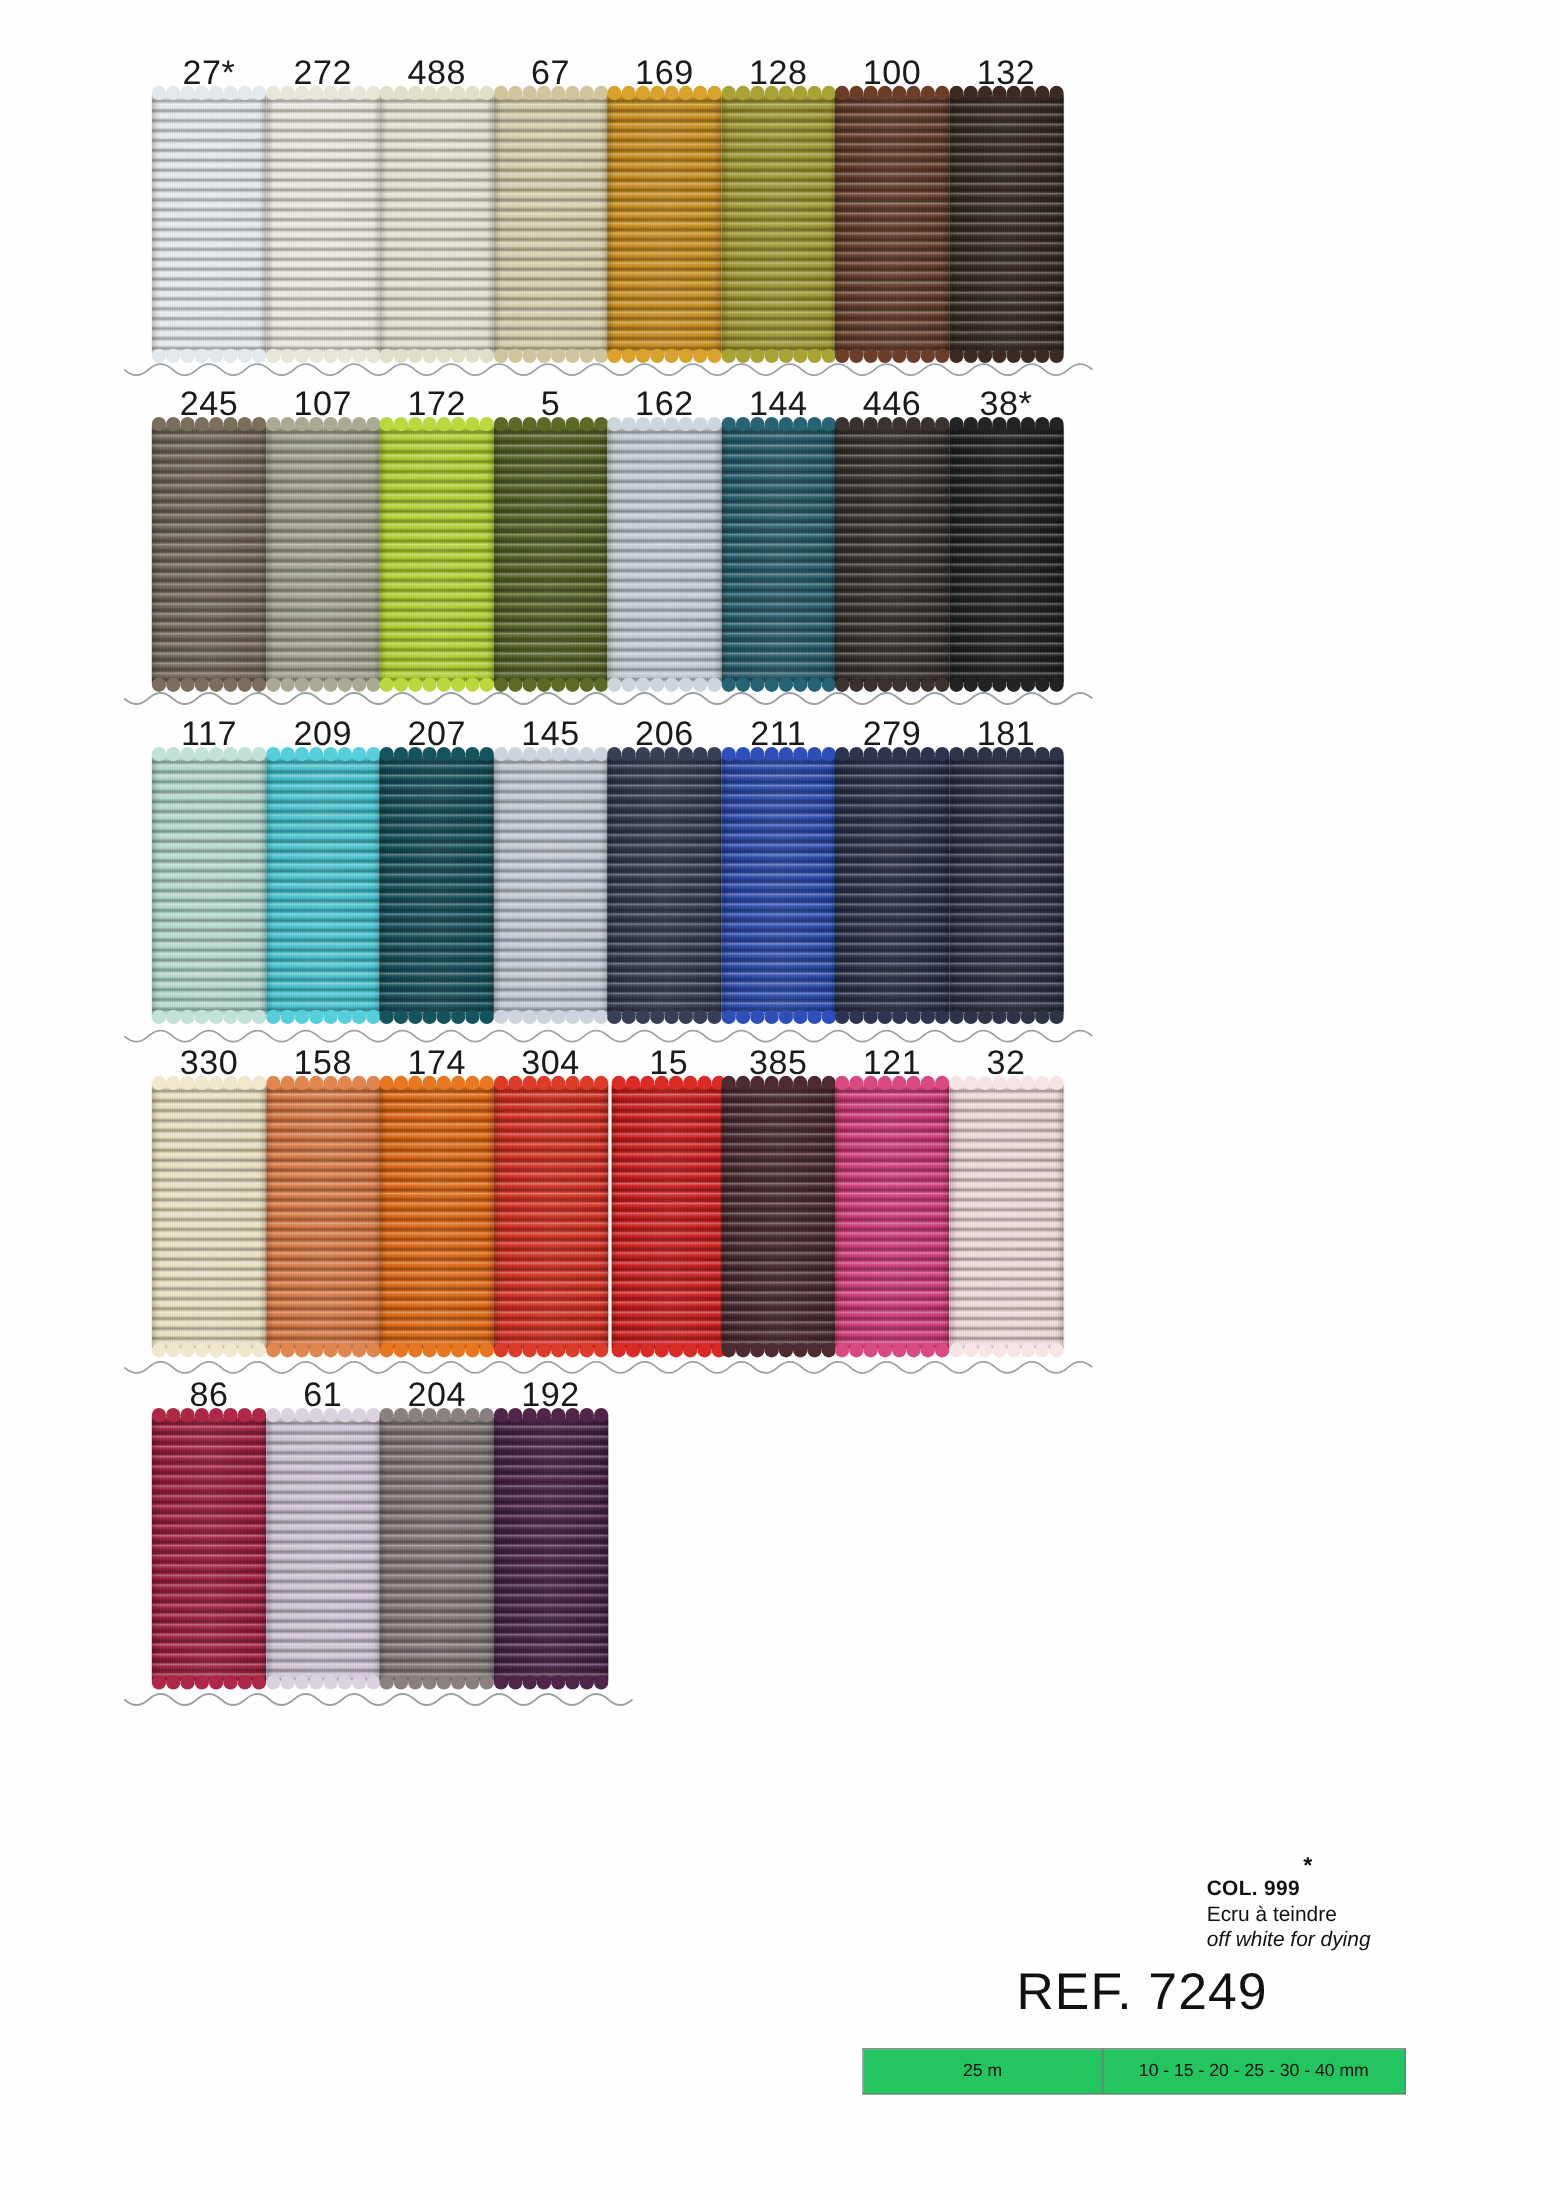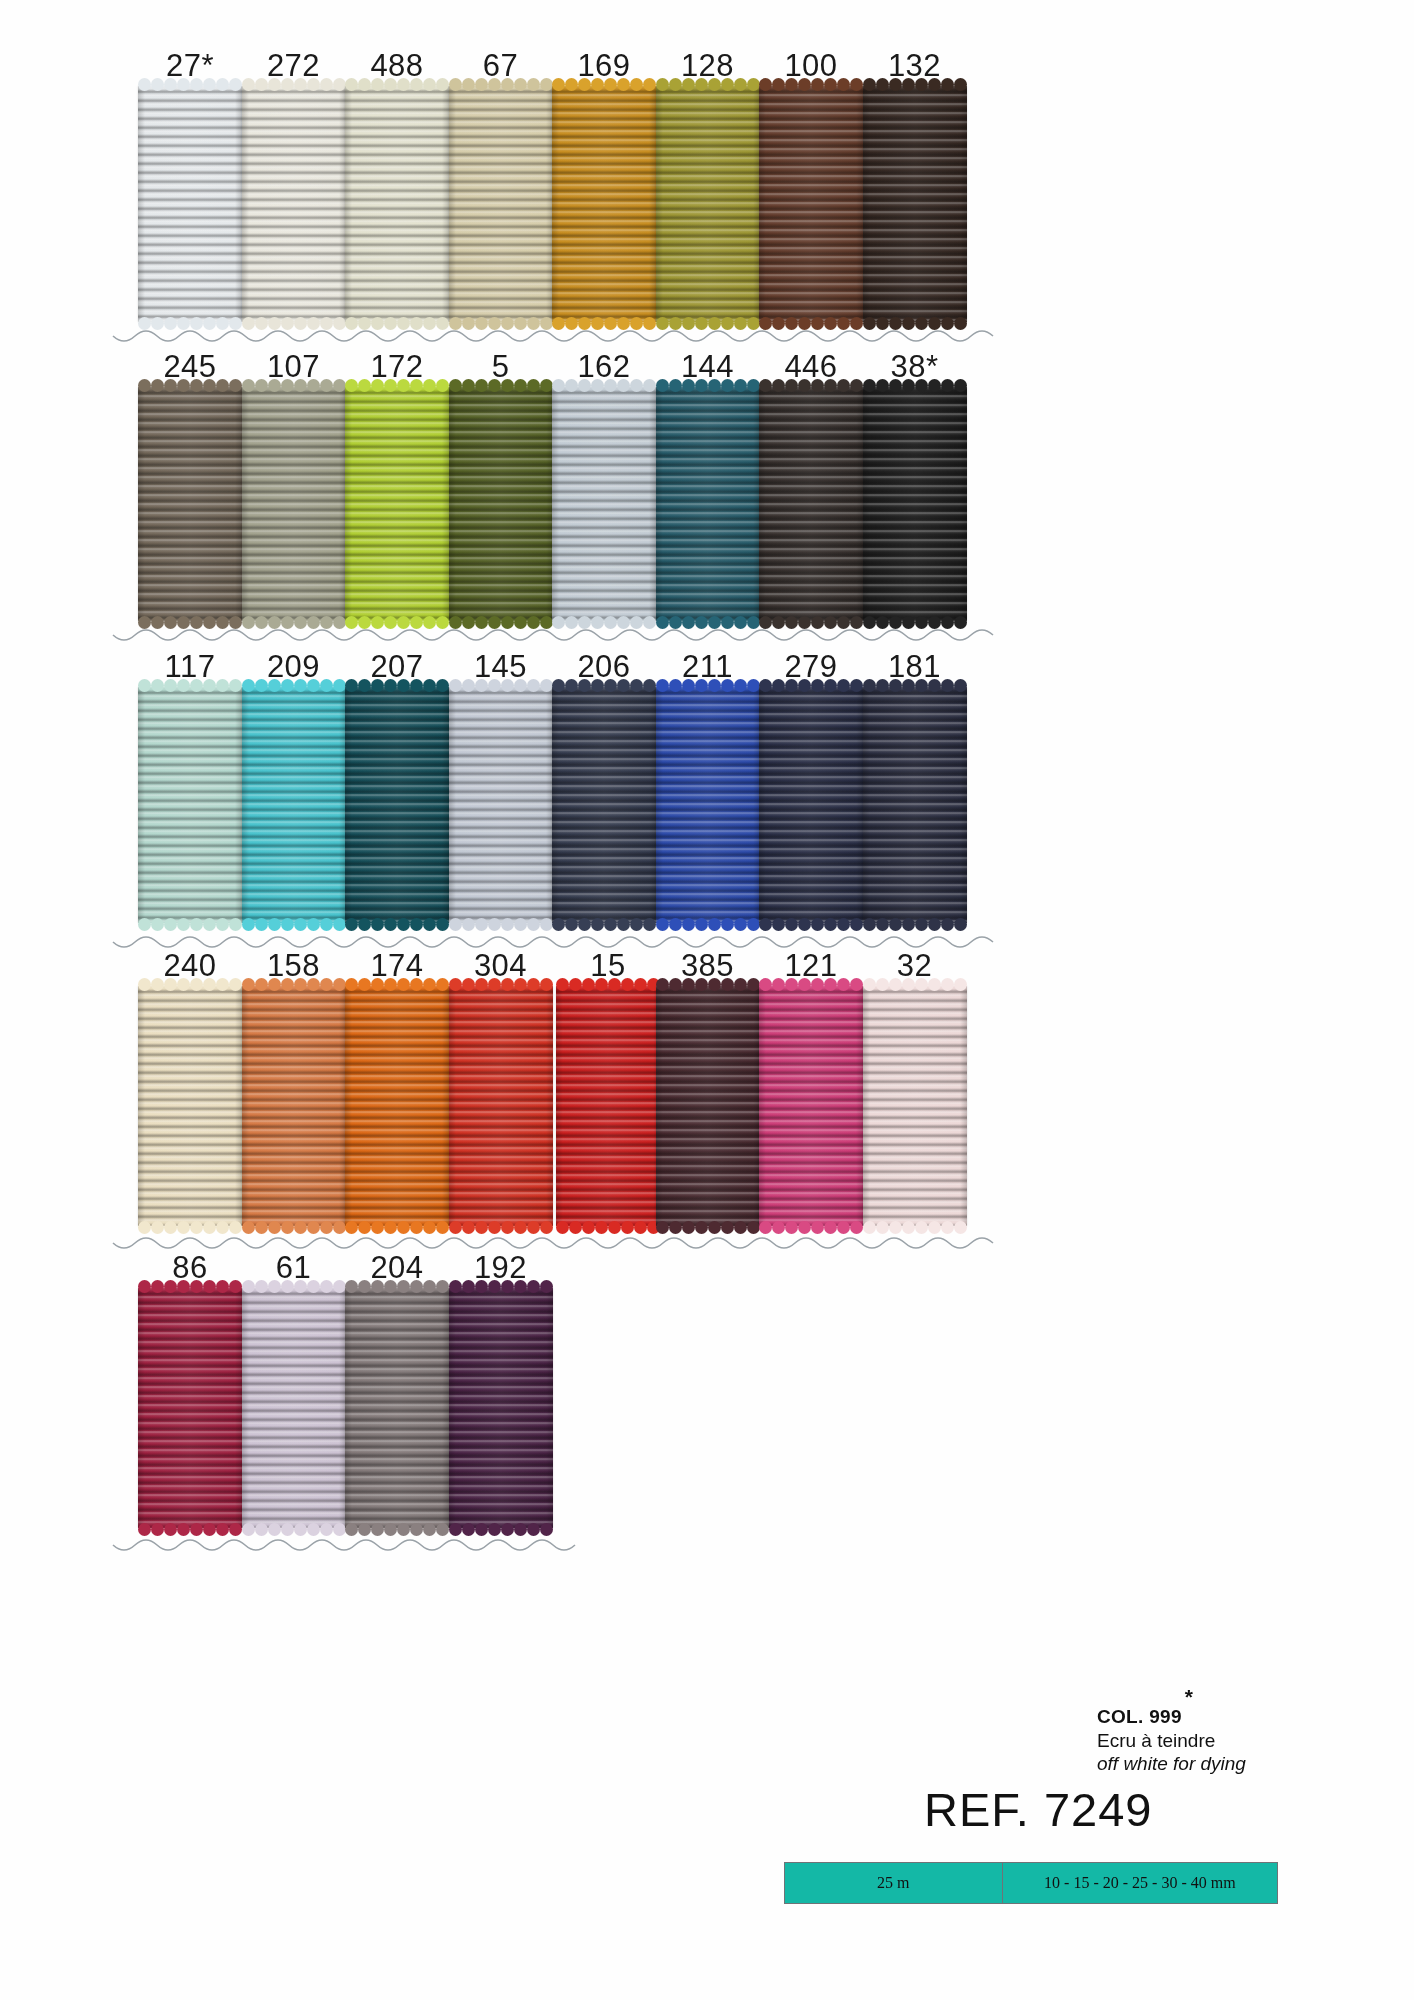--- a/index.html
+++ b/index.html
@@ -182,23 +182,22 @@
     padding: 0;
     text-align: center;
     vertical-align: middle;
   }
   #spec-table tr.head td {
     background: #dfe4e9;
     height: 46px;
     padding: 4px 6px;
   }
   #spec-table tr.body td {
-    background: #14b8a6;
+    background: #22c55e;
     height: 40px;
-    font-family: Liberation Serif, serif;
   }
   .th-fr { font-size: 15px; color: #111; line-height: 1.12; }
   .th-en { font-size: 15px; color: #111; font-style: italic; line-height: 1.12; }
   .td-val { font-size: 16px; color: #111; }
   .col-a { width: 218px; }
   .col-b { width: 276px; }
 </style>
 </head>
 <body>
 
@@ -935,21 +934,21 @@
               <i style="left: 91px; background: rgb(47, 51, 72);"></i>
             </div>
           </div>
         </div>
         <div class="wavy" style="top: 285px;"><svg width="1414" height="26" viewBox="0 0 1414 26">
             <path d="M 113 10 q 11 10 22 0 q 11 -10 22 0 q 11 10 22 0 q 11 -10 22 0 q 11 10 22 0 q 11 -10 22 0 q 11 10 22 0 q 11 -10 22 0 q 11 10 22 0 q 11 -10 22 0 q 11 10 22 0 q 11 -10 22 0 q 11 10 22 0 q 11 -10 22 0 q 11 10 22 0 q 11 -10 22 0 q 11 10 22 0 q 11 -10 22 0 q 11 10 22 0 q 11 -10 22 0 q 11 10 22 0 q 11 -10 22 0 q 11 10 22 0 q 11 -10 22 0 q 11 10 22 0 q 11 -10 22 0 q 11 10 22 0 q 11 -10 22 0 q 11 10 22 0 q 11 -10 22 0 q 11 10 22 0 q 11 -10 22 0 q 11 10 22 0 q 11 -10 22 0 q 11 10 22 0 q 11 -10 22 0 q 11 10 22 0 q 11 -10 22 0 q 11 10 22 0 q 11 -10 22 0" fill="none" stroke="#9aa2a8" stroke-width="1.6"></path>
           </svg></div>
       </div>
       <div class="row" style="top: 946px;">
         <div class="cell" style="left: 123px;">
-          <div class="swatch-label">240</div>
+          <div class="swatch-label">330</div>
           <div class="ribbon-wrap">
             <div class="ribbon" style="height: 240px; background: rgb(239, 226, 194);">
               <div class="ribs"></div>
               <div class="warp"></div>
               <div class="edges"></div>
             </div>
             <div class="picot top">
               <i style="left: 0px; background: rgb(241, 231, 205);"></i>
               <i style="left: 13px; background: rgb(241, 231, 205);"></i>
               <i style="left: 26px; background: rgb(241, 231, 205);"></i>

